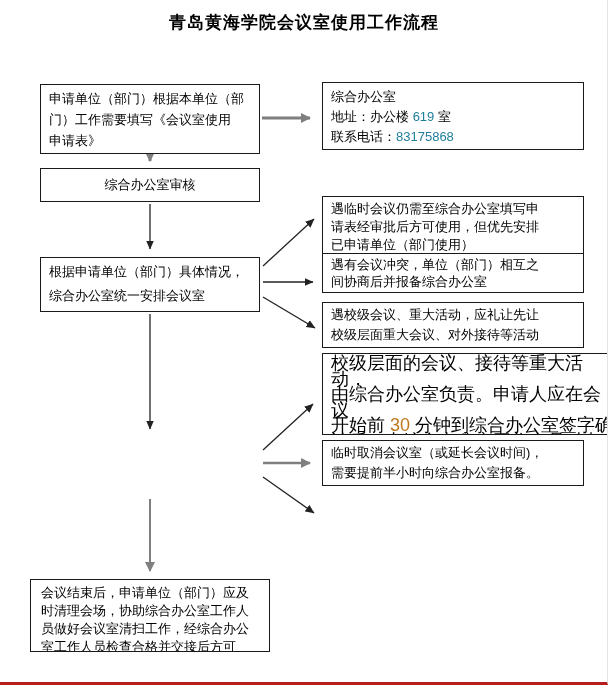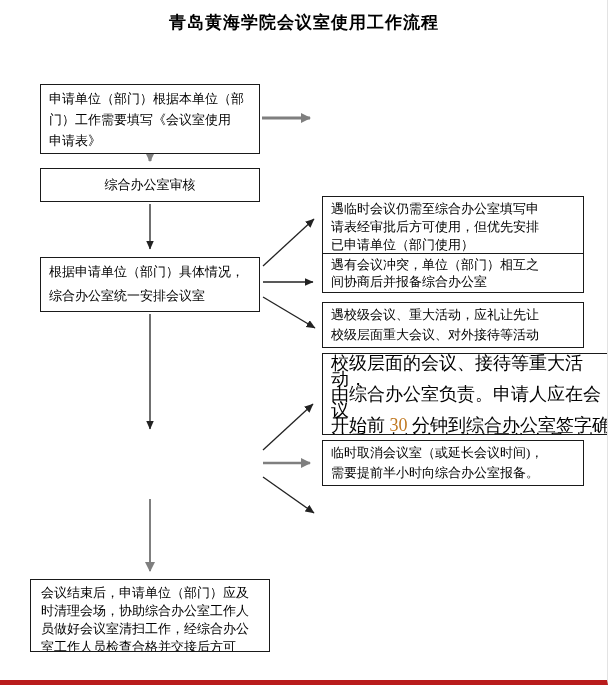--- a/index.html
+++ b/index.html
@@ -7,25 +7,25 @@
     --digit-orange:#c07820;
     --arrow-gray:#7f7f7f;
     --arrow-black:#222222;
     --border:#1a1a1a;
   }
   html,body{margin:0;padding:0;background:#ffffff;}
   .page{
     position:relative;
     width:608px;height:685px;
     background:#ffffff;
-    font-family:Liberation Serif, serif;
+    font-family:Liberation Sans, sans-serif;
     color:#000;
     overflow:hidden;
     border-right:1px solid #e3e3e3;
-    border-bottom:5px solid #b91c1c;
+    border-bottom:3px solid #b91c1c;
     box-sizing:border-box;
   }
   .title{
     position:absolute;left:0;top:11px;width:608px;
     text-align:center;
     font-size:17px;font-weight:bold;
     letter-spacing:1px;
   }
   .arrows{position:absolute;left:0;top:0;width:608px;height:685px;}
   .box{
@@ -91,20 +91,23 @@
 申请表》</div>
   <div class="box thick l2">综合办公室审核</div>
   <div class="box thick l3">根据申请单位（部门）具体情况，
 综合办公室统一安排会议室</div>
   <div class="box thick l5">会议结束后，申请单位（部门）应及
 时清理会场，协助综合办公室工作人
 员做好会议室清扫工作，经综合办公
 室工作人员检查合格并交接后方可
 离开。</div>
 
+  <div class="box r1"><span>综合办公室
+地址：办公楼 </span><span class="seg-teal">619</span><span> 室
+联系电话：</span><span class="seg-teal">83175868</span></div>
   <div class="box r2">遇临时会议仍需至综合办公室填写申
 请表经审批后方可使用，但优先安排
 已申请单位（部门使用）</div>
   <div class="box r3">遇有会议冲突，单位（部门）相互之
 间协商后并报备综合办公室</div>
   <div class="box r4">遇校级会议、重大活动，应礼让先让
 校级层面重大会议、对外接待等活动</div>
   <div class="box r5"><span>校级层面的会议、接待等重大活动，
 由综合办公室负责。申请人应在会议
 开始前 </span><span class="seg-orange">30</span><span> 分钟到综合办公室签字确

